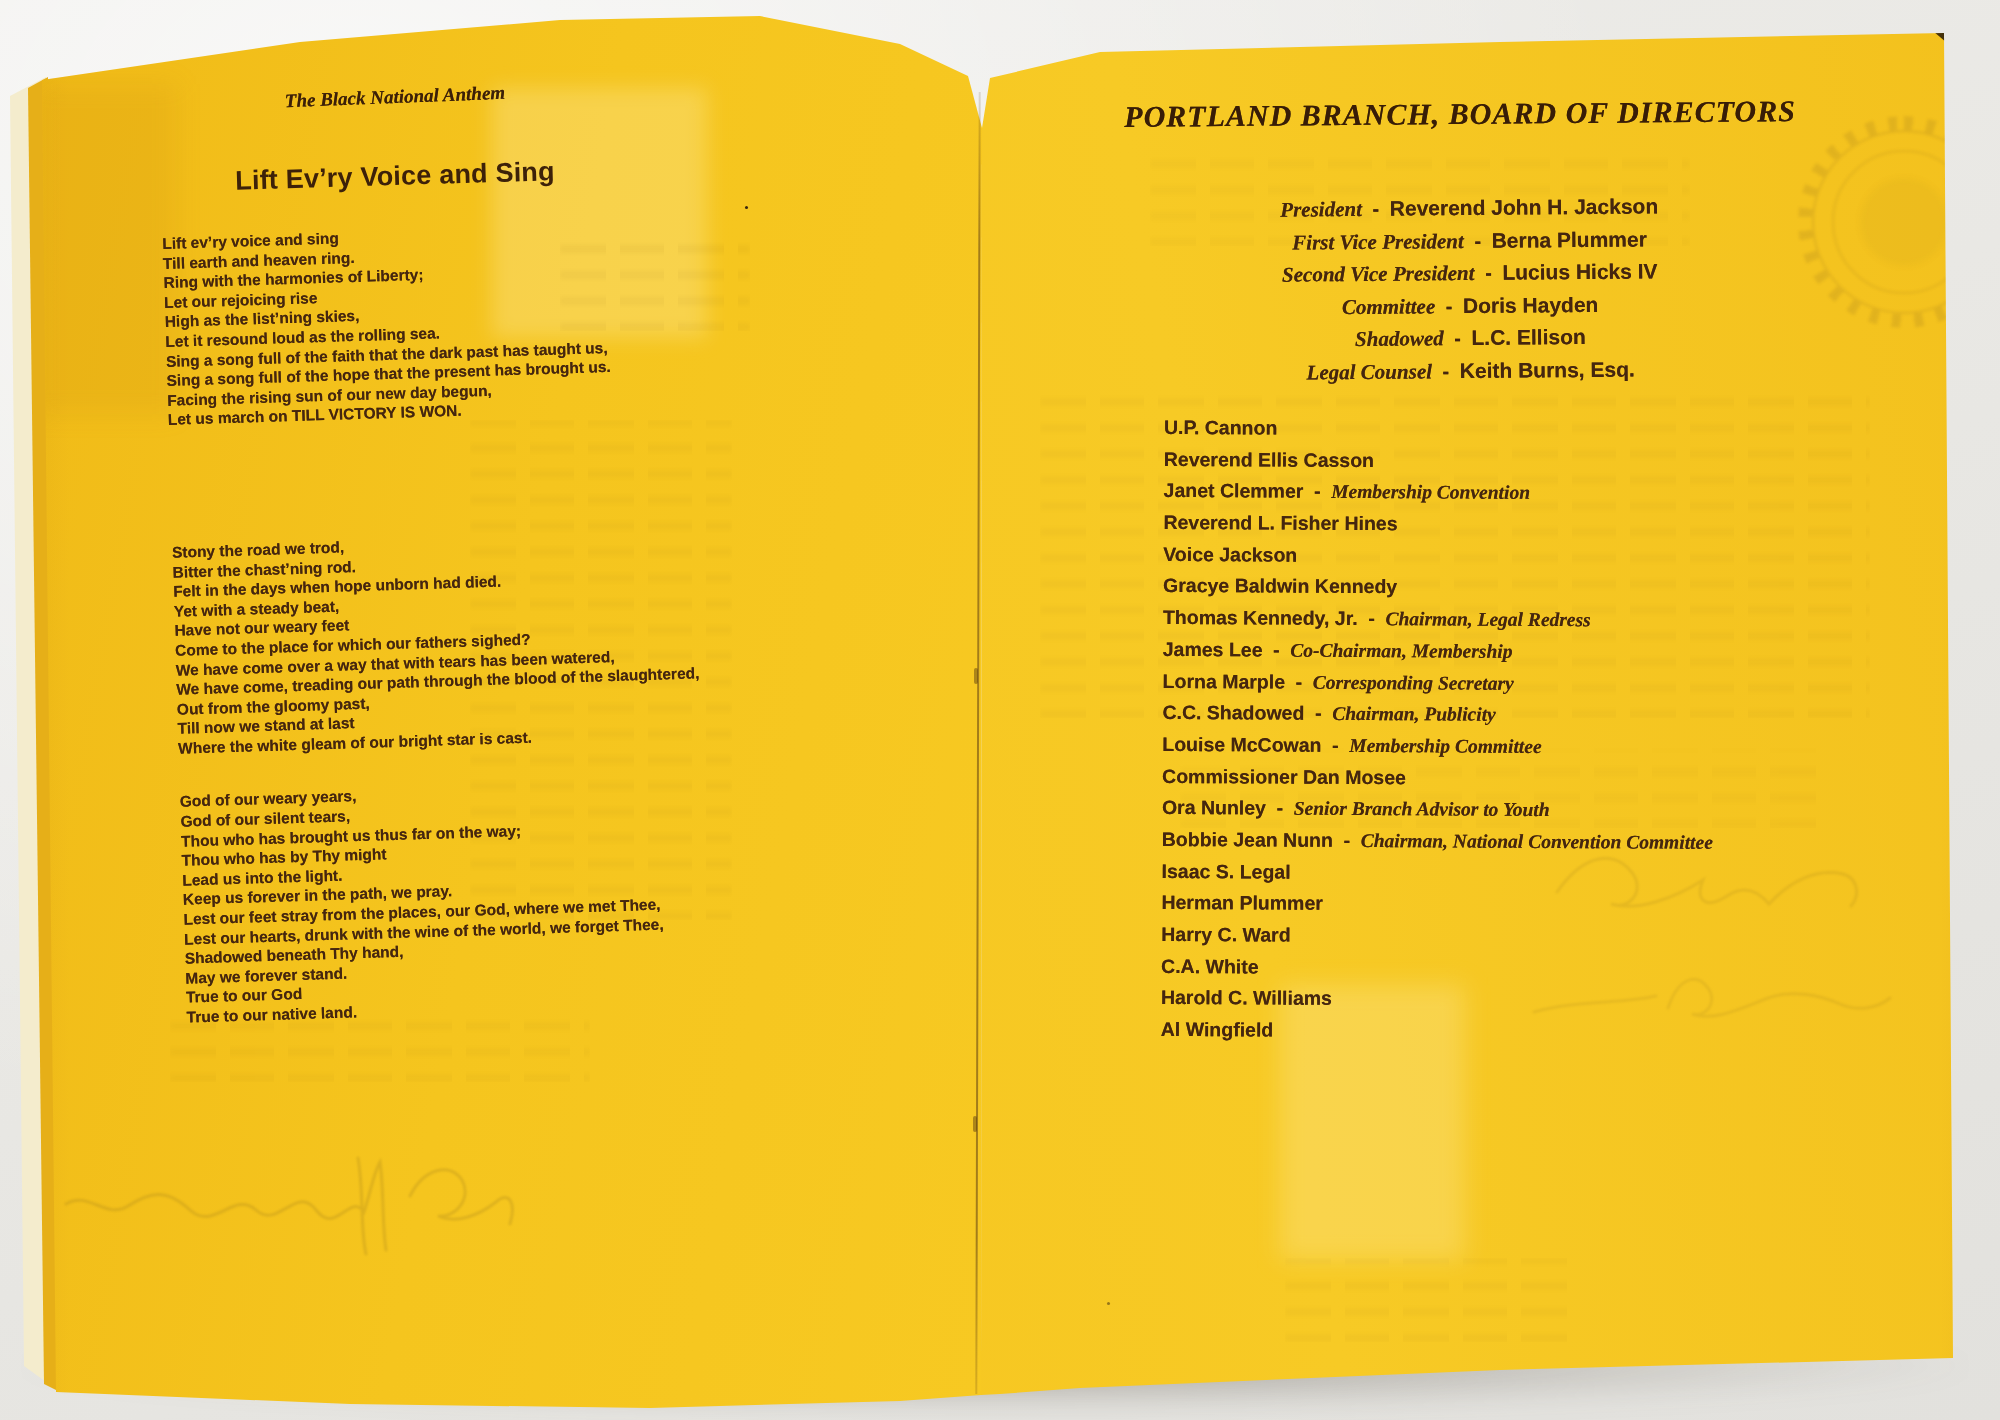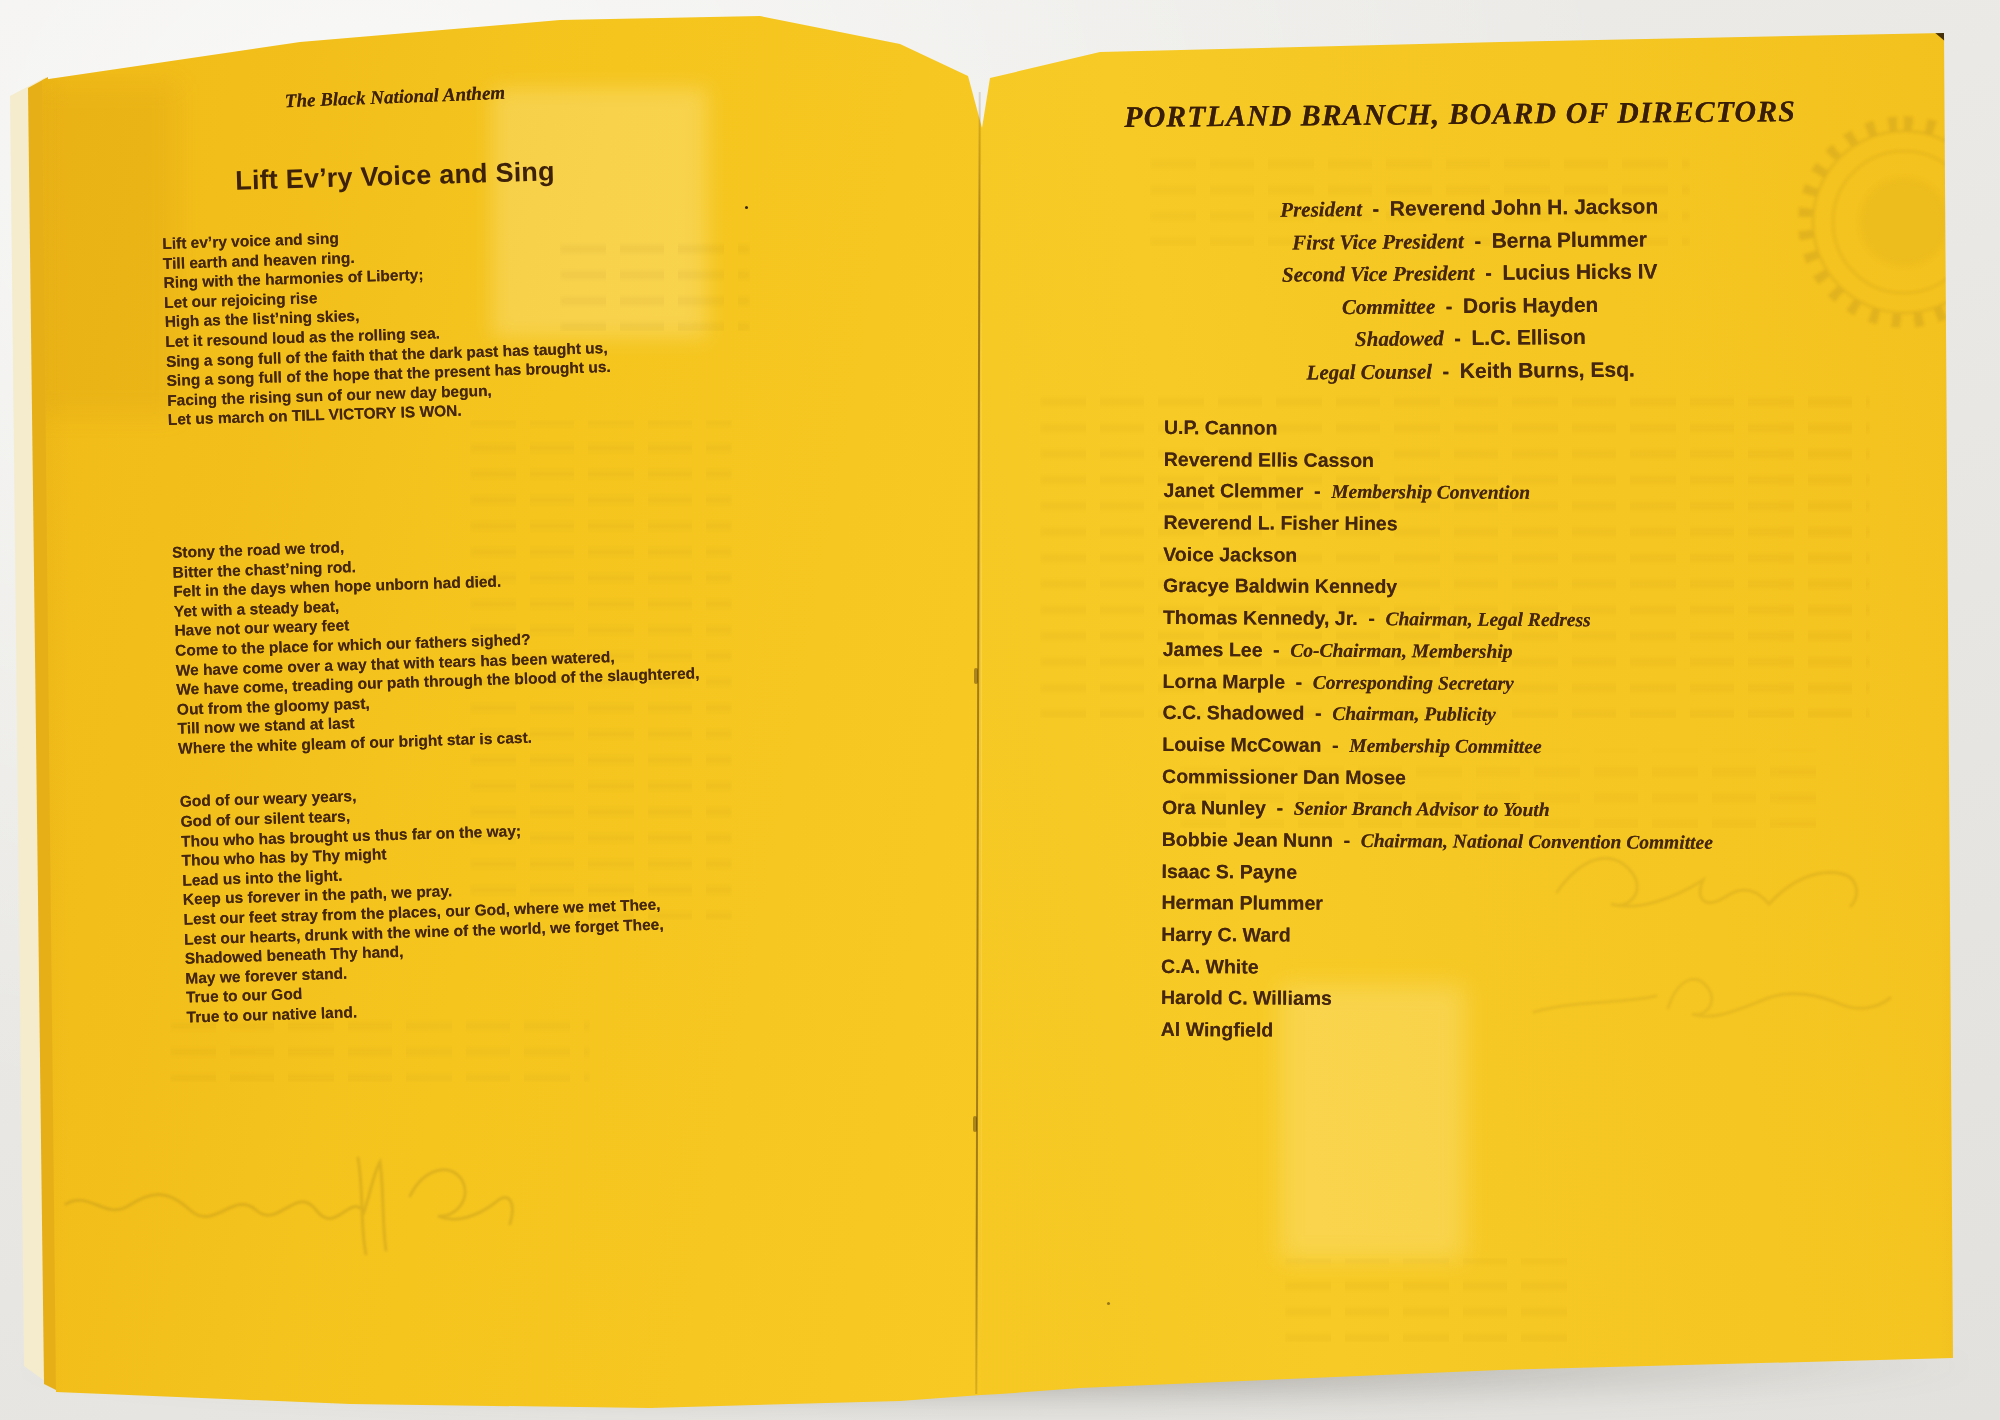--- a/index.html
+++ b/index.html
@@ -178,21 +178,21 @@
         <div class="director-line"><span class="dir-name">Voice Jackson</span></div>
         <div class="director-line"><span class="dir-name">Gracye Baldwin Kennedy</span></div>
         <div class="director-line"><span class="dir-name">Thomas Kennedy, Jr.</span><span class="dir-sep"> - </span><span class="dir-role">Chairman, Legal Redress</span></div>
         <div class="director-line"><span class="dir-name">James Lee</span><span class="dir-sep"> - </span><span class="dir-role">Co-Chairman, Membership</span></div>
         <div class="director-line"><span class="dir-name">Lorna Marple</span><span class="dir-sep"> - </span><span class="dir-role">Corresponding Secretary</span></div>
         <div class="director-line"><span class="dir-name">C.C. Shadowed</span><span class="dir-sep"> - </span><span class="dir-role">Chairman, Publicity</span></div>
         <div class="director-line"><span class="dir-name">Louise McCowan</span><span class="dir-sep"> - </span><span class="dir-role">Membership Committee</span></div>
         <div class="director-line"><span class="dir-name">Commissioner Dan Mosee</span></div>
         <div class="director-line"><span class="dir-name">Ora Nunley</span><span class="dir-sep"> - </span><span class="dir-role">Senior Branch Advisor to Youth</span></div>
         <div class="director-line"><span class="dir-name">Bobbie Jean Nunn</span><span class="dir-sep"> - </span><span class="dir-role">Chairman, National Convention Committee</span></div>
-        <div class="director-line"><span class="dir-name">Isaac S. Payne</span></div>
+        <div class="director-line"><span class="dir-name">Isaac S. Legal</span></div>
         <div class="director-line"><span class="dir-name">Herman Plummer</span></div>
         <div class="director-line"><span class="dir-name">Harry C. Ward</span></div>
         <div class="director-line"><span class="dir-name">C.A. White</span></div>
         <div class="director-line"><span class="dir-name">Harold C. Williams</span></div>
         <div class="director-line"><span class="dir-name">Al Wingfield</span></div>
       </div>
 
     <svg class="sig" style="left:1545px;top:822px;width:330px;height:110px;opacity:.22" viewBox="0 0 330 110">
       <path d="M12 70 C 40 30, 70 28, 88 52 C 100 70, 84 88, 66 82 C 92 90, 130 76, 158 58 C 150 78, 160 88, 182 74 C 200 62, 214 70, 224 82 C 244 60, 270 46, 298 52 C 312 56, 316 72, 306 84"></path>
     </svg>

